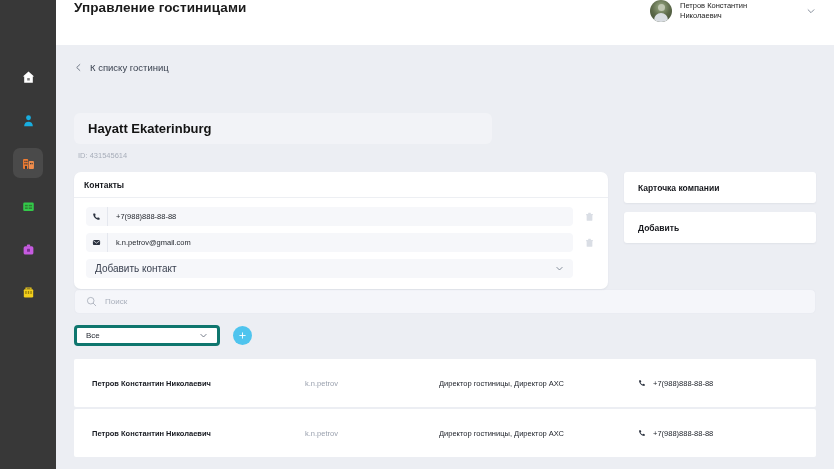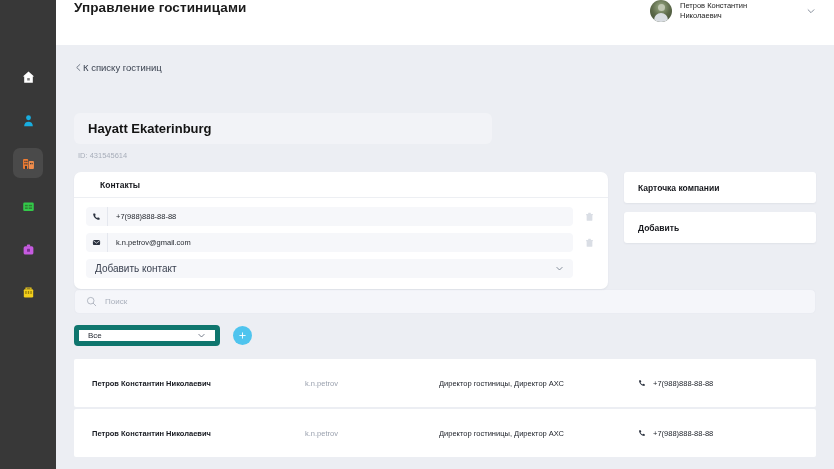--- a/index.html
+++ b/index.html
@@ -77,21 +77,21 @@
   
   .content {
     flex: 1 1 auto;
     background: #ECEEF3;
     padding: 0 18px;
     overflow: hidden;
     position: relative;
   }
 
   .back-link {
-    display: flex; align-items: center; 
+    display: flex; align-items: center; gap: 7px;
     margin-top: 17px; margin-bottom: 11px;
     font-size: 9.5px; color: #3A4250;
   }
   .back-link .bchev { color: #5B6473; display: flex; }
 
   .title-field {
     height: 31px;
     background: #F2F3F7;
     border-radius: 6px;
     display: flex; align-items: center;
@@ -110,21 +110,21 @@
   .col-right { flex: 1 1 auto; }
 
   .card {
     background: #fff;
     border-radius: 7px;
     box-shadow: 0 1px 2px rgba(40,50,70,.06);
   }
   .card-head {
     height: 26px;
     display: flex; align-items: center;
-    padding: 0 26px;
+    padding: 0 10px;
     font-size: 8.5px; font-weight: bold; color: #16181D;
     border-bottom: 1px solid #EDEFF3;
   }
   .card-body { padding: 9px 12px 11px 12px; }
 
   .contact-row {
     display: flex; align-items: center; gap: 9px;
     margin-bottom: 7px;
   }
   .contact-input {
@@ -186,21 +186,21 @@
     display: flex; align-items: center;
     padding: 0 11px; gap: 8px;
   }
   .search-box .ph { font-size: 8px; color: #A9AFBB; }
   .search-ico { color: #A9AFBB; display: flex; }
 
   .filters { display: flex; align-items: center; gap: 13px; margin-top: 11px; }
   .select {
     width: 146px; height: 21px;
     background: #fff;
-    border: 5px solid #0f766e;
+    border: 3px solid #0f766e;
     border-radius: 4px;
     display: flex; align-items: center;
     padding: 0 9px;
     font-size: 8px; color: #252A33;
   }
   .select .chev { margin-left: auto; color: #5C6575; display: flex; }
   .add-btn {
     width: 19px; height: 19px; border-radius: 50%;
     background: #4FC4EE;
     display: flex; align-items: center; justify-content: center;

